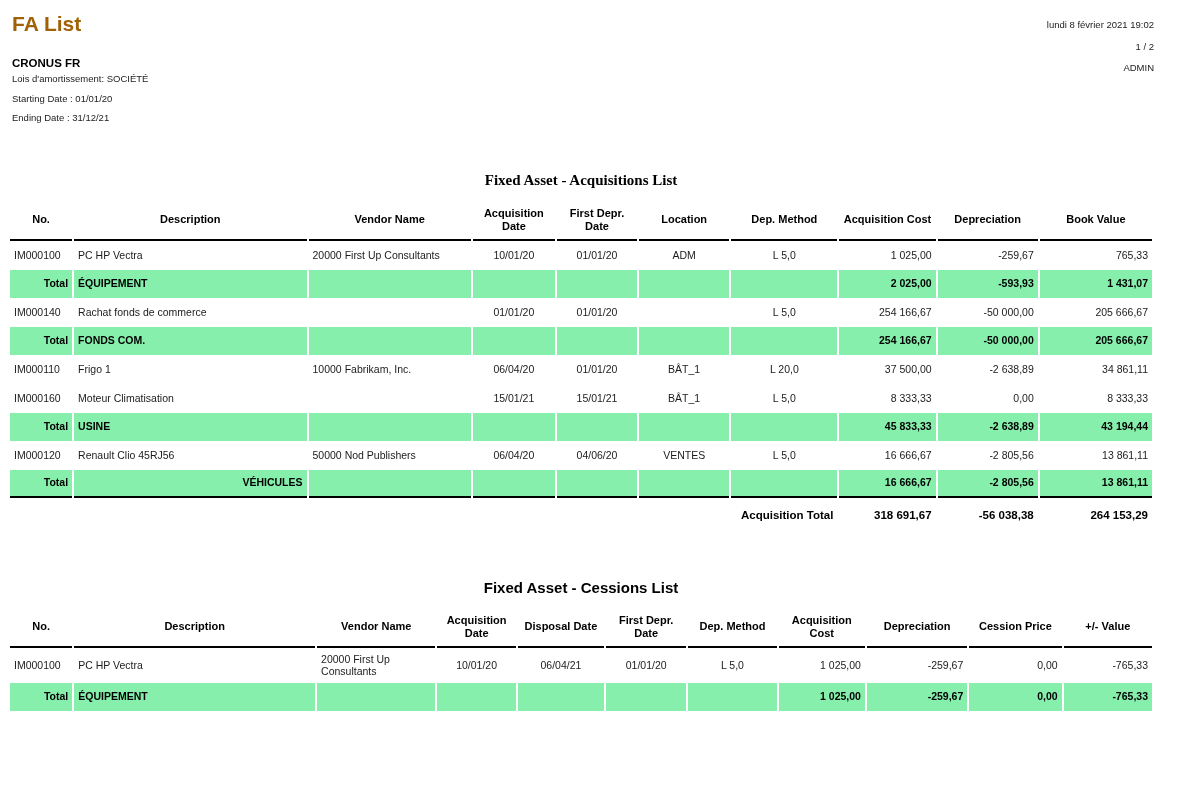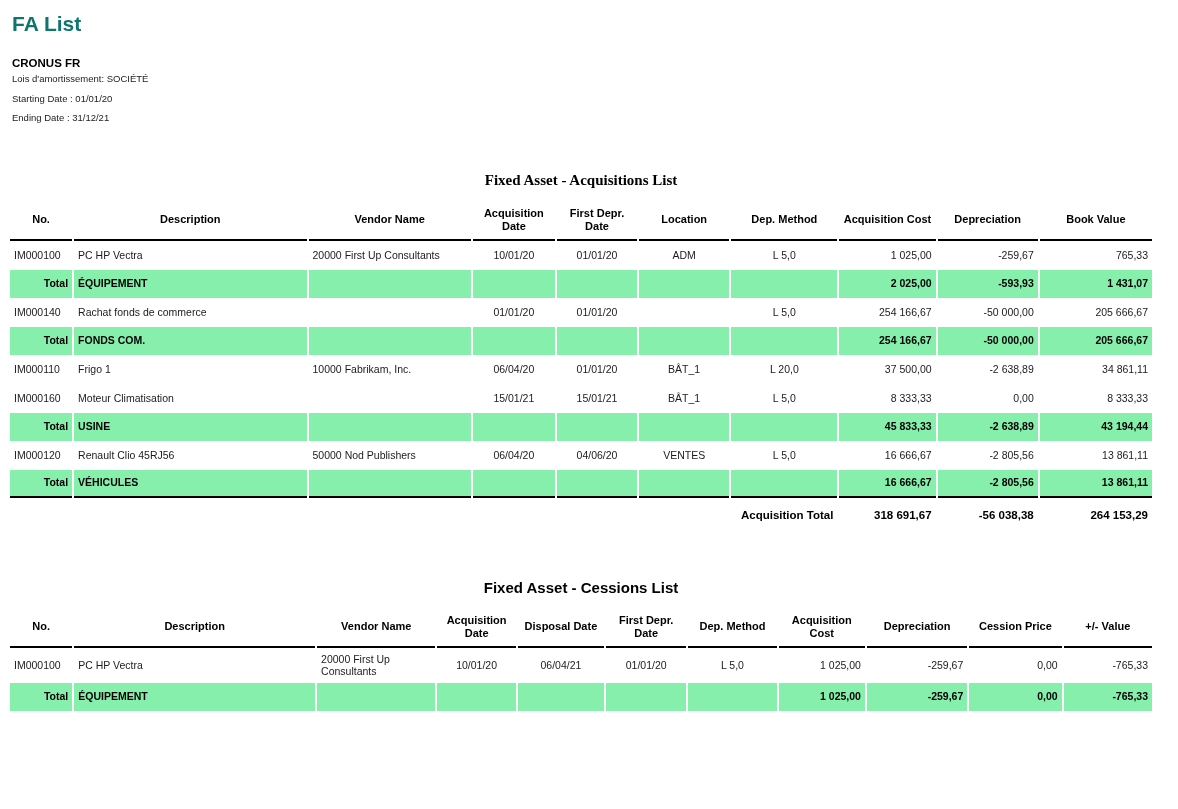--- a/index.html
+++ b/index.html
@@ -6,21 +6,21 @@
   body {
     width:1178px; height:809px;
     font-family:"Liberation Sans","DejaVu Sans",sans-serif;
     color:#1b1b1b;
     overflow:hidden;
   }
   .page { box-sizing:border-box; width:1178px; padding:12px 24px 0 8px; }
 
   
   .report-header { display:flex; justify-content:space-between; align-items:flex-start; }
-  .report-title { font-size:21px; font-weight:bold; color:#0f766e; padding-left:4px; }
+  .report-title { font-size:21px; font-weight:bold; color:#a16207; padding-left:4px; }
   .company-name { font-size:11.5px; font-weight:bold; color:#000; margin-top:21px; padding-left:4px; }
   .meta-block { font-size:9.5px; line-height:19.5px; color:#222; padding-left:4px; }
   .rh-right { text-align:right; font-size:9.5px; line-height:21.5px; color:#222; padding-top:2px; }
 
   
   .section-title { text-align:center; font-weight:bold; font-size:15px; color:#000; }
   .st1 { margin-top:44px;font-family:Liberation Serif, serif; }
   .st2 { margin-top:46px; }
 
   
@@ -39,39 +39,44 @@
     box-sizing:border-box;
   }
   .t2 tbody .r-data td { height:35px; }
 
   .c-left   { text-align:left; }
   .c-center { text-align:center; }
   .c-num    { text-align:right; white-space:nowrap; }
 
   .r-total td { background:#86efac; font-weight:bold; height:28px; color:#000; }
   .r-total td:first-child { text-align:right; }
-  .r-end td { border-bottom:2px solid #000; }
+  .r-end td { border-bottom:2px solid #000;text-align:right; }
 
   .r-grand td { font-weight:bold; font-size:11.5px; height:35px; color:#000; }
   .g-label { text-align:right; padding-right:6px; }
 </style>
 </head>
 <body>
 
 <div class="page">
 
   <div class="report-header">
     <div class="rh-left">
       <div class="report-title">FA List</div>
       <div class="company-name">CRONUS FR</div>
       <div class="meta-block">
         <div>Lois d'amortissement: SOCIÉTÉ</div>
         <div>Starting Date : 01/01/20</div>
         <div>Ending Date : 31/12/21</div>
       </div>
+    </div>
+    <div class="rh-right">
+      <div>lundi 8 février 2021 19:02</div>
+      <div>1 / 2</div>
+      <div>ADMIN</div>
     </div>
   </div>
 
   <div class="section-title st1">Fixed Asset - Acquisitions List</div>
 
   <table class="report-table t1">
     <colgroup>
       <col style="width:62px">
         <col style="width:232px">
         <col style="width:162px">

